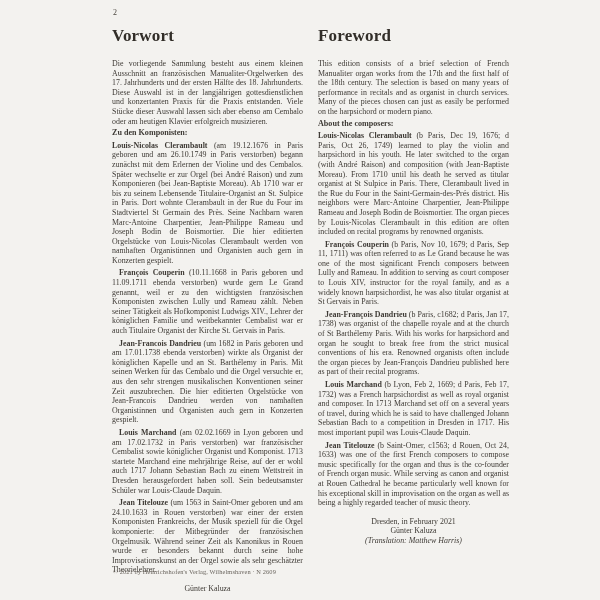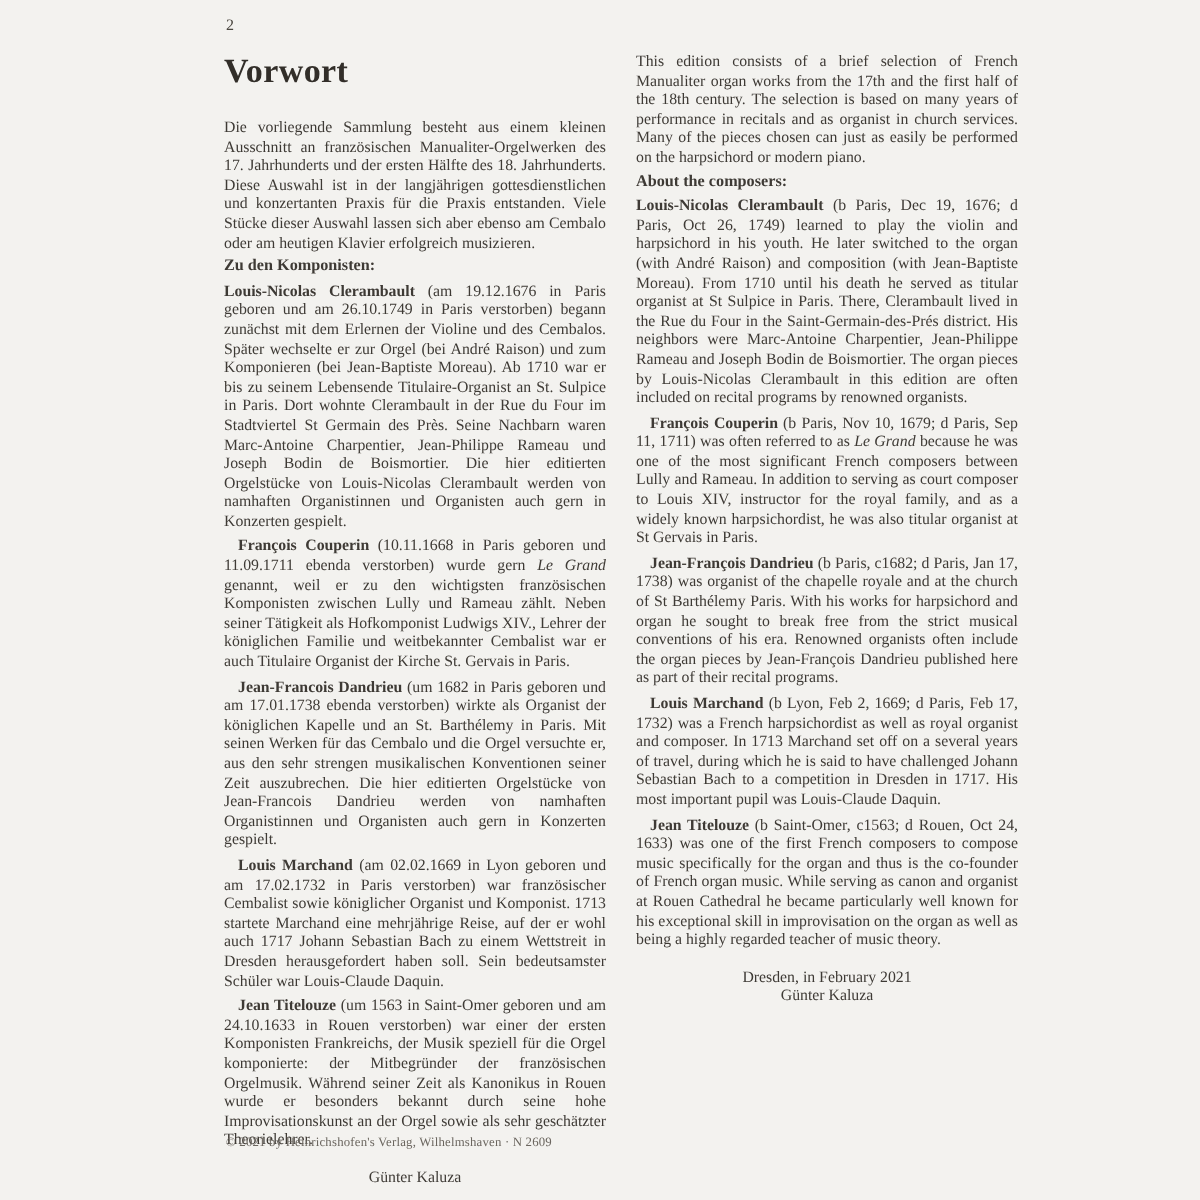--- a/index.html
+++ b/index.html
@@ -33,21 +33,21 @@
     font-size: 7.9px; line-height: 9.6px;
   }
   .body-text { text-align: justify; margin: 0; }
   .composers-heading {
     font-weight: bold; font-size: 8.1px;
     margin: 2px 0 0 0; text-align: left;
   }
   .composer { margin: 3px 0 0 0; }
   .composer.indent { text-indent: 7px; }
   .cname { font-weight: bold; }
-  .ital { font-style: italic; }
+  .ital { }
   .sig { margin-top: 9px; text-align: center; }
   .sig div { white-space: nowrap; }
   .translation-credit { font-style: italic; }
   .footer-imprint {
     position: absolute; left: 113px; top: 568px;
     font-size: 6.4px; letter-spacing: 0.1px; color: #6b665f;
   }
 </style>
 </head>
 <body>
@@ -74,38 +74,40 @@
       <p class="body-text composer indent"><span class="cname">Louis Marchand</span><span> (am 02.02.1669 in Lyon geboren und am 17.02.1732 in Paris verstorben) war französischer Cembalist sowie königlicher Organist und Komponist. 1713 startete Marchand eine mehrjährige Reise, auf der er wohl auch 1717 Johann Sebastian Bach zu einem Wettstreit in Dresden herausgefordert haben soll. Sein bedeutsamster Schüler war Louis-Claude Daquin.</span></p>
 
       <p class="body-text composer indent"><span class="cname">Jean Titelouze</span><span> (um 1563 in Saint-Omer geboren und am 24.10.1633 in Rouen verstorben) war einer der ersten Komponisten Frankreichs, der Musik speziell für die Orgel komponierte: der Mitbegründer der französischen Orgelmusik. Während seiner Zeit als Kanonikus in Rouen wurde er besonders bekannt durch seine hohe Improvisationskunst an der Orgel sowie als sehr geschätzter Theorielehrer.</span></p>
 
       <div class="sig">
         <div>Günter Kaluza</div>
       </div>
     </div>
 
     <div class="col">
+      <h1 class="col-heading">Foreword</h1>
 
       <p class="body-text">This edition consists of a brief selection of French Manualiter organ works from the 17th and the first half of the 18th century. The selection is based on many years of performance in recitals and as organist in church services. Many of the pieces chosen can just as easily be performed on the harpsichord or modern piano.</p>
 
       <p class="body-text composers-heading">About the composers:</p>
 
       <p class="body-text composer"><span class="cname">Louis-Nicolas Clerambault</span><span> (b Paris, Dec 19, 1676; d Paris, Oct 26, 1749) learned to play the violin and harpsichord in his youth. He later switched to the organ (with André Raison) and composition (with Jean-Baptiste Moreau). From 1710 until his death he served as titular organist at St Sulpice in Paris. There, Clerambault lived in the Rue du Four in the Saint-Germain-des-Prés district. His neighbors were Marc-Antoine Charpentier, Jean-Philippe Rameau and Joseph Bodin de Boismortier. The organ pieces by Louis-Nicolas Clerambault in this edition are often included on recital programs by renowned organists.</span></p>
 
       <p class="body-text composer indent"><span class="cname">François Couperin</span><span> (b Paris, Nov 10, 1679; d Paris, Sep 11, 1711) was often referred to as </span><span class="ital">Le Grand</span><span> because he was one of the most significant French composers between Lully and Rameau. In addition to serving as court composer to Louis XIV, instructor for the royal family, and as a widely known harpsichordist, he was also titular organist at St Gervais in Paris.</span></p>
 
       <p class="body-text composer indent"><span class="cname">Jean-François Dandrieu</span><span> (b Paris, c1682; d Paris, Jan 17, 1738) was organist of the chapelle royale and at the church of St Barthélemy Paris. With his works for harpsichord and organ he sought to break free from the strict musical conventions of his era. Renowned organists often include the organ pieces by Jean-François Dandrieu published here as part of their recital programs.</span></p>
 
       <p class="body-text composer indent"><span class="cname">Louis Marchand</span><span> (b Lyon, Feb 2, 1669; d Paris, Feb 17, 1732) was a French harpsichordist as well as royal organist and composer. In 1713 Marchand set off on a several years of travel, during which he is said to have challenged Johann Sebastian Bach to a competition in Dresden in 1717. His most important pupil was Louis-Claude Daquin.</span></p>
 
       <p class="body-text composer indent"><span class="cname">Jean Titelouze</span><span> (b Saint-Omer, c1563; d Rouen, Oct 24, 1633) was one of the first French composers to compose music specifically for the organ and thus is the co-founder of French organ music. While serving as canon and organist at Rouen Cathedral he became particularly well known for his exceptional skill in improvisation on the organ as well as being a highly regarded teacher of music theory.</span></p>
 
       <div class="sig">
         <div>Dresden, in February 2021</div>
         <div>Günter Kaluza</div>
+        <div class="translation-credit">(Translation: Matthew Harris)</div>
       </div>
     </div>
 
   </div>
 
   <div class="footer-imprint">© 2021 by Heinrichshofen's Verlag, Wilhelmshaven · N 2609</div>
 
 </div>
 
 </body></html>

